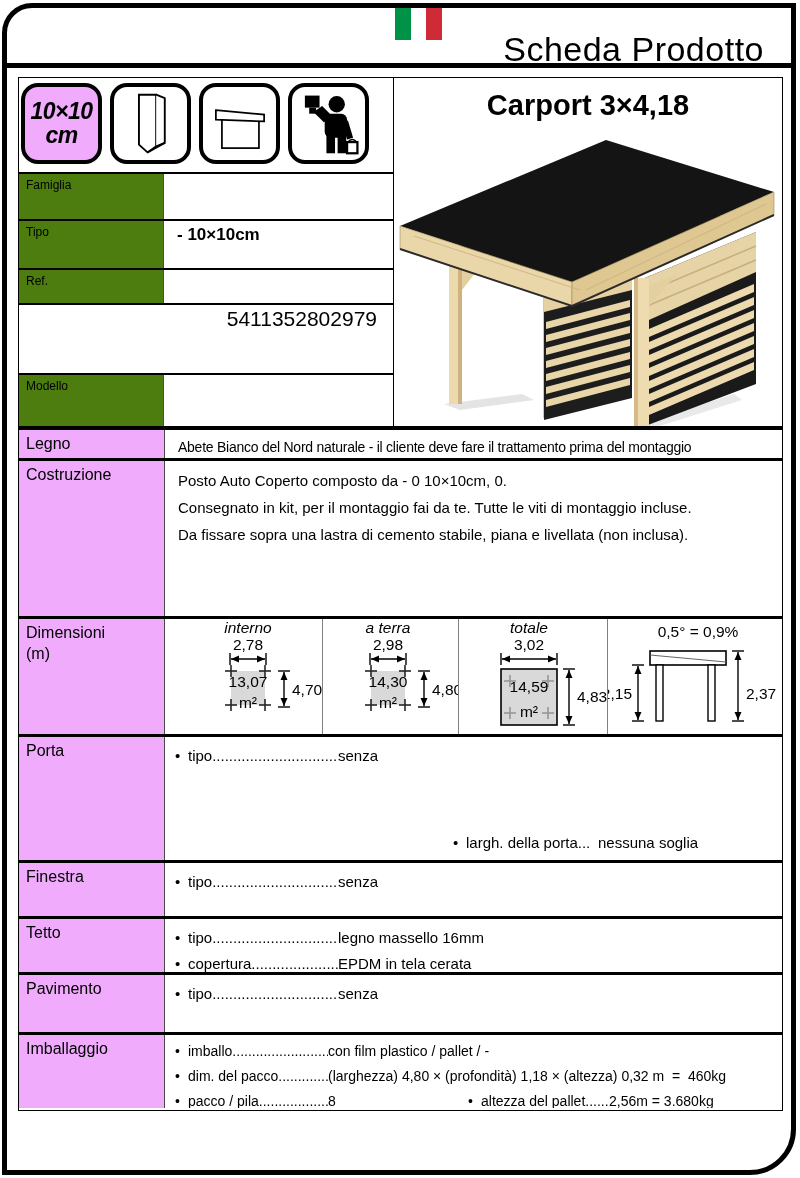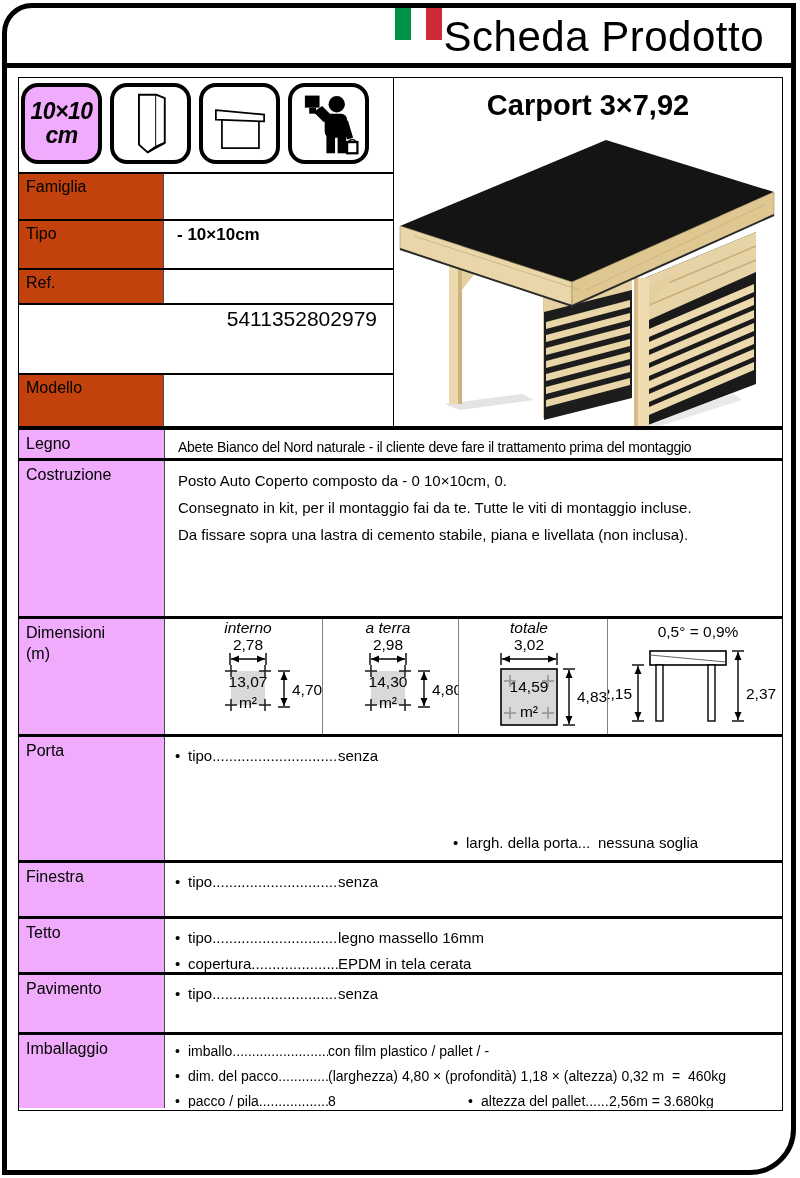--- a/index.html
+++ b/index.html
@@ -4,39 +4,39 @@
 <style>
   html,body{margin:0;padding:0;background:#fff}
   body{width:800px;height:1178px;position:relative;font-family:"Liberation Sans",sans-serif;color:#000;overflow:hidden}
   *{box-sizing:border-box}
 
   .outer-frame{position:absolute;left:2px;top:3px;width:794px;height:1172px;
     border:5px solid #000;border-radius:30px 0 46px 0;background:#fff}
 
   
   .header-rule{position:absolute;left:2px;top:63px;width:794px;height:5px;background:#000}
-  .header-title{position:absolute;top:13px;right:36px;font-size:42px;letter-spacing:.5px;white-space:nowrap}
+  .header-title{position:absolute;top:30px;right:36px;font-size:34px;letter-spacing:.5px;white-space:nowrap}
   .flag{position:absolute;left:395px;top:8px;width:47px;height:32px;display:flex}
   .flag div{flex:1}
 
   
   .content{position:absolute;left:18px;top:77px;width:765px;height:1034px;
     border:1.5px solid #000;display:flex;flex-direction:column;background:#fff}
 
   .top-block{display:flex;height:352px;border-bottom:4px solid #000}
   .top-left{width:375px;border-right:1.5px solid #000;display:flex;flex-direction:column}
   .icons-row{height:94px;display:flex;gap:8px;padding:5px 0 0 2px}
   .icon-box{width:81px;height:81px;border:4px solid #000;border-radius:17px;background:#fff;
     display:flex;align-items:center;justify-content:center;flex:none}
   .icon-box.yellow{background:#f0abfc;flex-direction:column;font-weight:bold;font-style:italic;
     font-size:23px;line-height:1.02;letter-spacing:-.5px}
 
   .info-row{display:flex;border-top:2px solid #000;overflow:hidden}
-  .cell-label{width:145px;background:#c2410c;border-right:1px solid #4a4a4a;
-    padding:4px 4px 0 7px;font-size:16px}
+  .cell-label{width:145px;background:#4d7c0f;border-right:1px solid #4a4a4a;
+    padding:4px 4px 0 7px;font-size:12px}
   .cell-value{flex:1;font-size:17px;padding:4px 10px 0 13px}
   .cell-value.bold{font-weight:bold}
   .cell-value.ean{font-size:21px;text-align:right;padding-right:16px;padding-top:2px}
 
   .top-right{flex:1;display:flex;flex-direction:column;min-width:0}
   .title-cell{height:54px;display:flex;align-items:center;justify-content:center;
     font-weight:bold;font-size:29px}
   .photo-cell{flex:1;position:relative;overflow:hidden}
 
   .section{display:flex;border-top:3px solid #000;overflow:hidden}
@@ -137,21 +137,21 @@
       <div class="info-row" style="height:70px">
         <div class="cell-value ean">5411352802979</div>
       </div>
       <div class="info-row" style="height:53px">
         <div class="cell-label">Modello</div>
         <div class="cell-value"></div>
       </div>
     </div>
 
     <div class="top-right">
-      <div class="title-cell">Carport 3×7,92</div>
+      <div class="title-cell">Carport 3×4,18</div>
       <div class="photo-cell">
         <svg width="388" height="294" viewBox="0 0 388 294">
 
           <polygon points="50,272 128,262 140,268 66,278" fill="#e4e4e4"></polygon>
           <polygon points="240,294 340,262 348,268 250,299" fill="#e9e9e9"></polygon>
 
           <polygon points="36,126 178,172 352,90 208,58" fill="#2a2a2a"></polygon>
 
           <rect x="149" y="166" width="9" height="120" fill="#dfc591"></rect>
 

